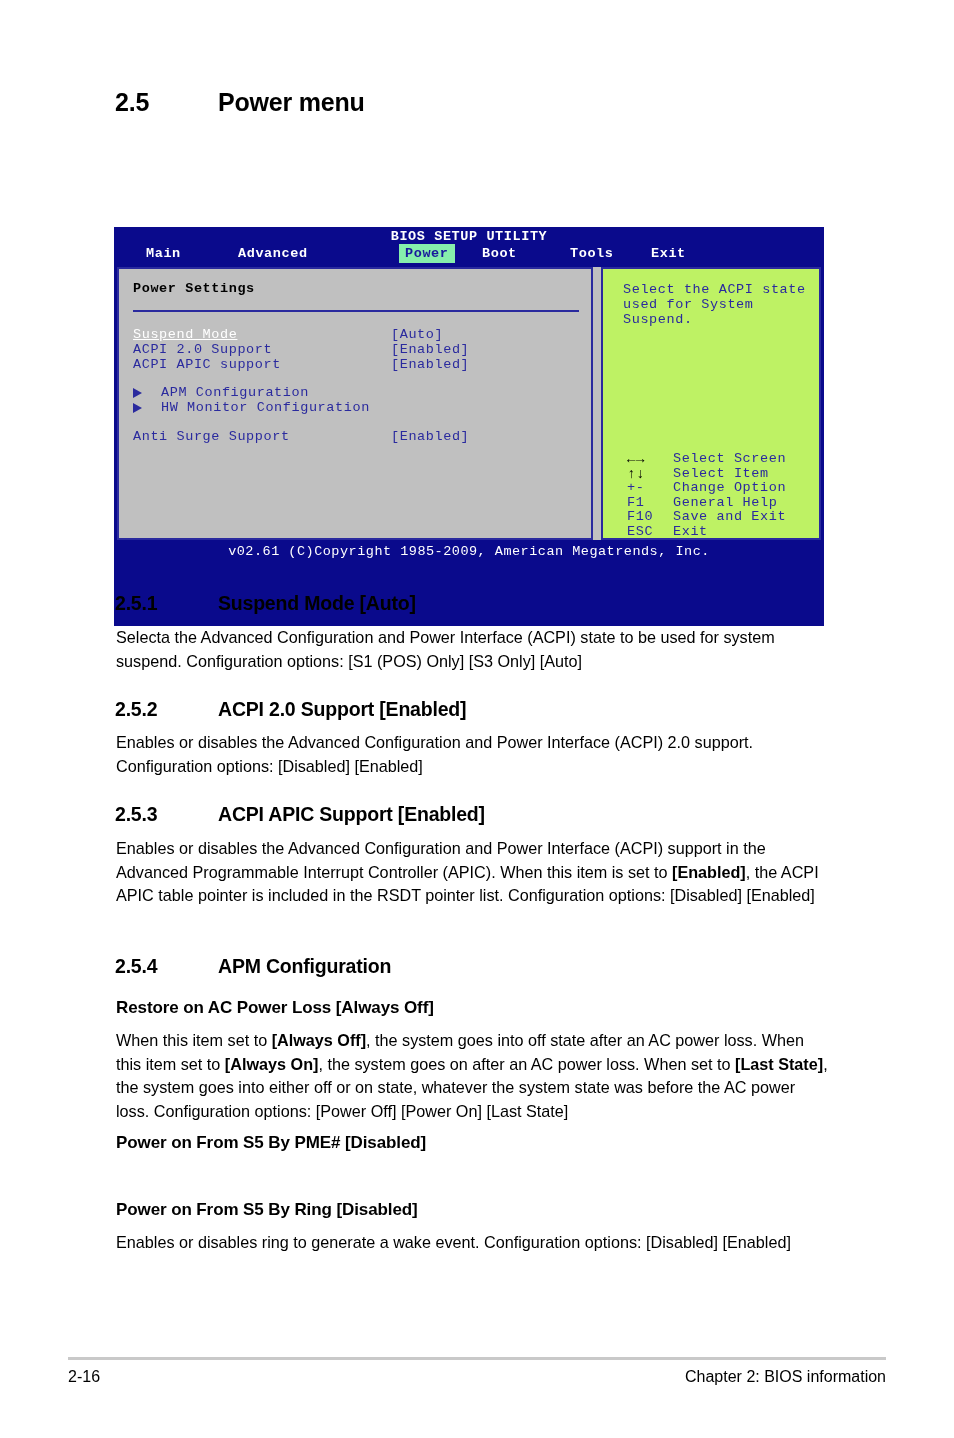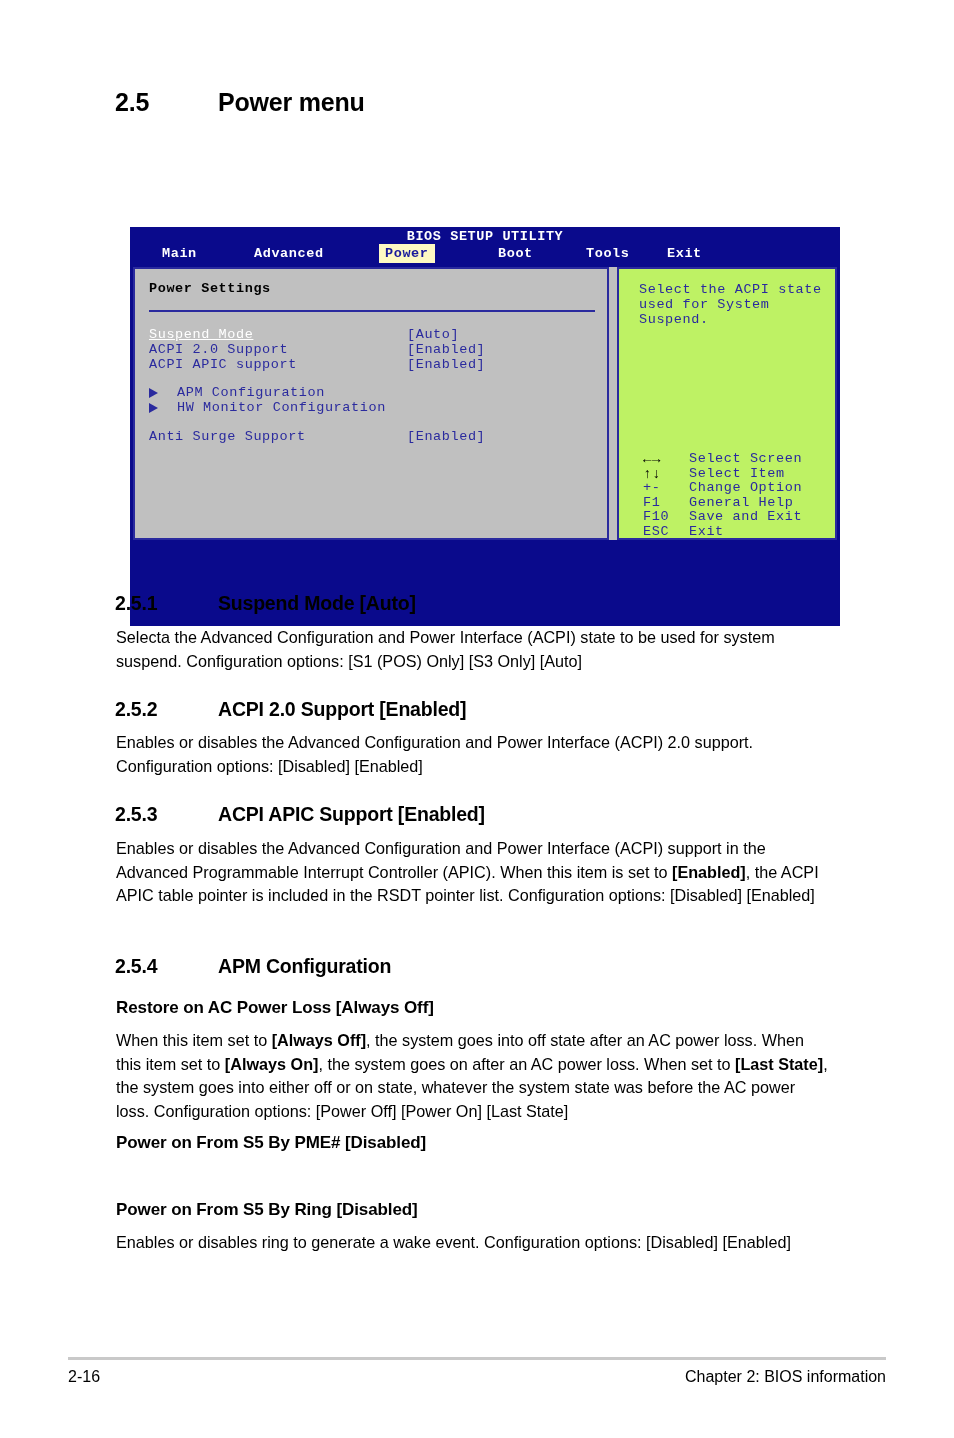--- a/index.html
+++ b/index.html
@@ -42,21 +42,21 @@
     top: 137px;
     width: 712px;
     font-size: 16.2px;
     line-height: 23.5px;
     text-align: left;
   }
 
   
   .bios {
     position: absolute;
-    left: 130px;
+    left: 114px;
     top: 227px;
     width: 710px;
     height: 399px;
     background: #0a0a8c;
     font-family: "Liberation Mono", "DejaVu Sans Mono", monospace;
     box-sizing: border-box;
   }
   .bios-title {
     position: absolute;
     left: 0; top: 2px;
@@ -80,22 +80,23 @@
     line-height: 19px;
     color: #ffffff;
     font-size: 13.5px;
     font-weight: bold;
     letter-spacing: 0.6px;
     padding: 0 6px;
     box-sizing: border-box;
     white-space: nowrap;
   }
   .bios-tab.active {
-    background: #fef9c3;
+    background: #86efac;
     color: #18189c;
+    margin-left: 36px;
   }
 
   .bios-body {
     position: absolute;
     left: 3px;
     top: 40px;
     width: 704px;
     height: 273px;
     background: #c0c0c0;
     box-sizing: border-box;
@@ -358,20 +359,21 @@
           </div>
           <div class="key-row">
             <span class="key-code">ESC</span>
             <span class="key-desc">Exit</span>
           </div>
         </div>
       </div>
 
     </div>
 
+    <div class="bios-footer">v02.61 (C)Copyright 1985-2009, American Megatrends, Inc.</div>
   </div>
 
   <div class="h2" style="top:592px;">
     <span class="num">2.5.1</span><span>Suspend Mode [Auto]</span>
   </div>
   <div class="para" style="top:626px;">Selecta the Advanced Configuration and Power Interface (ACPI) state to be used for system suspend. Configuration options: [S1 (POS) Only] [S3 Only] [Auto]</div>
 
   <div class="h2" style="top:698px;">
     <span class="num">2.5.2</span><span>ACPI 2.0 Support [Enabled]</span>
   </div>

